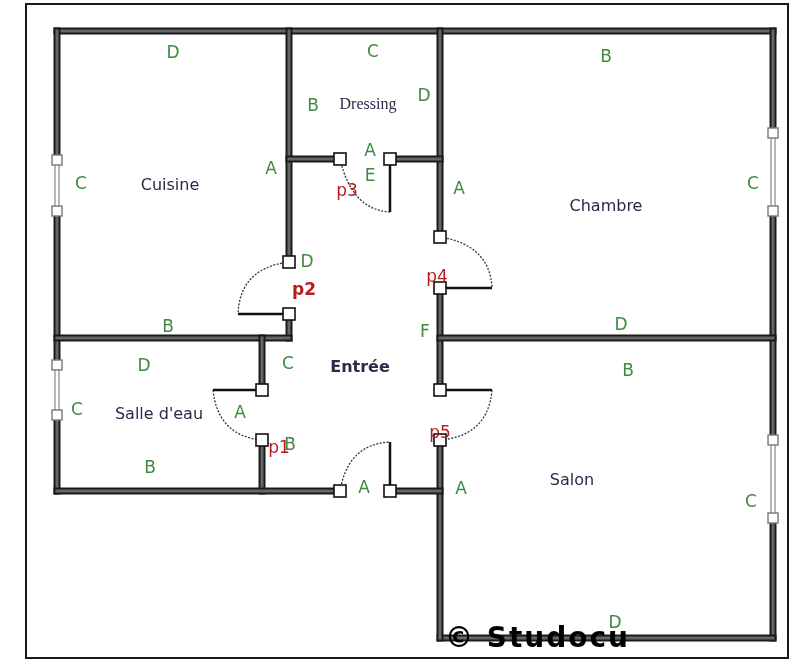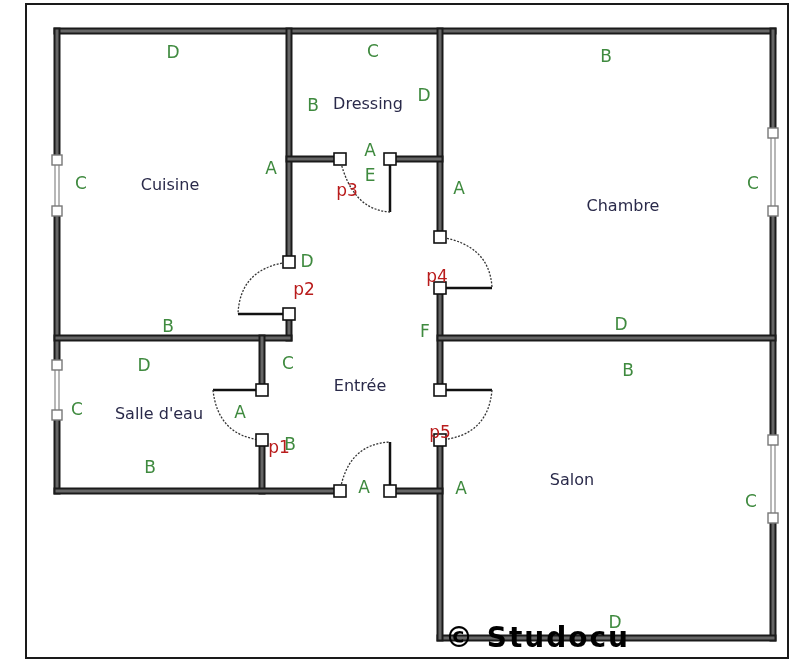--- a/index.html
+++ b/index.html
@@ -113,23 +113,23 @@
     <rect class="hinge" x="256" y="384" width="12" height="12"></rect>
     <rect class="hinge" x="256" y="434" width="12" height="12"></rect>
     <rect class="hinge" x="434" y="384" width="12" height="12"></rect>
     <rect class="hinge" x="434" y="434" width="12" height="12"></rect>
     <rect class="hinge" x="334" y="485" width="12" height="12"></rect>
     <rect class="hinge" x="384" y="485" width="12" height="12"></rect>
   </g>
 </svg>
 
 <span class="lbl room" style="left:170px;top:185px;text-align:center;">Cuisine</span>
-<span class="lbl room" style="left:368px;top:104px;">Dressing</span>
-<span class="lbl room" style="left:623px;top:206px;">Chambre</span>
-<span class="lbl room" style="left:360px;top:386px;">Entrée</span>
+<span class="lbl room" style="left:368px;top:104px;font-family:Liberation Serif, serif;">Dressing</span>
+<span class="lbl room" style="left:606px;top:206px;">Chambre</span>
+<span class="lbl room" style="left:360px;top:367px;font-weight:bold;">Entrée</span>
 <span class="lbl room" style="left:159px;top:414px;text-align:center;">Salle d'eau</span>
 <span class="lbl room" style="left:572px;top:480px;">Salon</span>
 
 <span class="lbl wall-letter" style="left:173px;top:52px;">D</span>
 <span class="lbl wall-letter" style="left:81px;top:183px;">C</span>
 <span class="lbl wall-letter" style="left:271px;top:168px;">A</span>
 <span class="lbl wall-letter" style="left:168px;top:326px;">B</span>
 
 <span class="lbl wall-letter" style="left:373px;top:51px;">C</span>
 <span class="lbl wall-letter" style="left:313px;top:105px;">B</span>
@@ -152,18 +152,18 @@
 <span class="lbl wall-letter" style="left:240px;top:412px;">A</span>
 <span class="lbl wall-letter" style="left:150px;top:467px;">B</span>
 
 <span class="lbl wall-letter" style="left:364px;top:487px;">A</span>
 <span class="lbl wall-letter" style="left:461px;top:488px;">A</span>
 <span class="lbl wall-letter" style="left:628px;top:370px;">B</span>
 <span class="lbl wall-letter" style="left:751px;top:501px;">C</span>
 <span class="lbl wall-letter" style="left:615px;top:622px;">D</span>
 
 <span class="lbl door-label" style="left:279px;top:411px;margin-top:36px;">p1</span>
-<span class="lbl door-label" style="left:304px;top:289px;">p2</span>
+<span class="lbl door-label" style="left:304px;top:289px;font-weight:bold;">p2</span>
 <span class="lbl door-label" style="left:347px;top:190px;">p3</span>
 <span class="lbl door-label" style="left:437px;top:276px;">p4</span>
 <span class="lbl door-label" style="left:440px;top:432px;">p5</span>
 
 <div class="watermark">© Studocu</div>
 
 </body></html>

